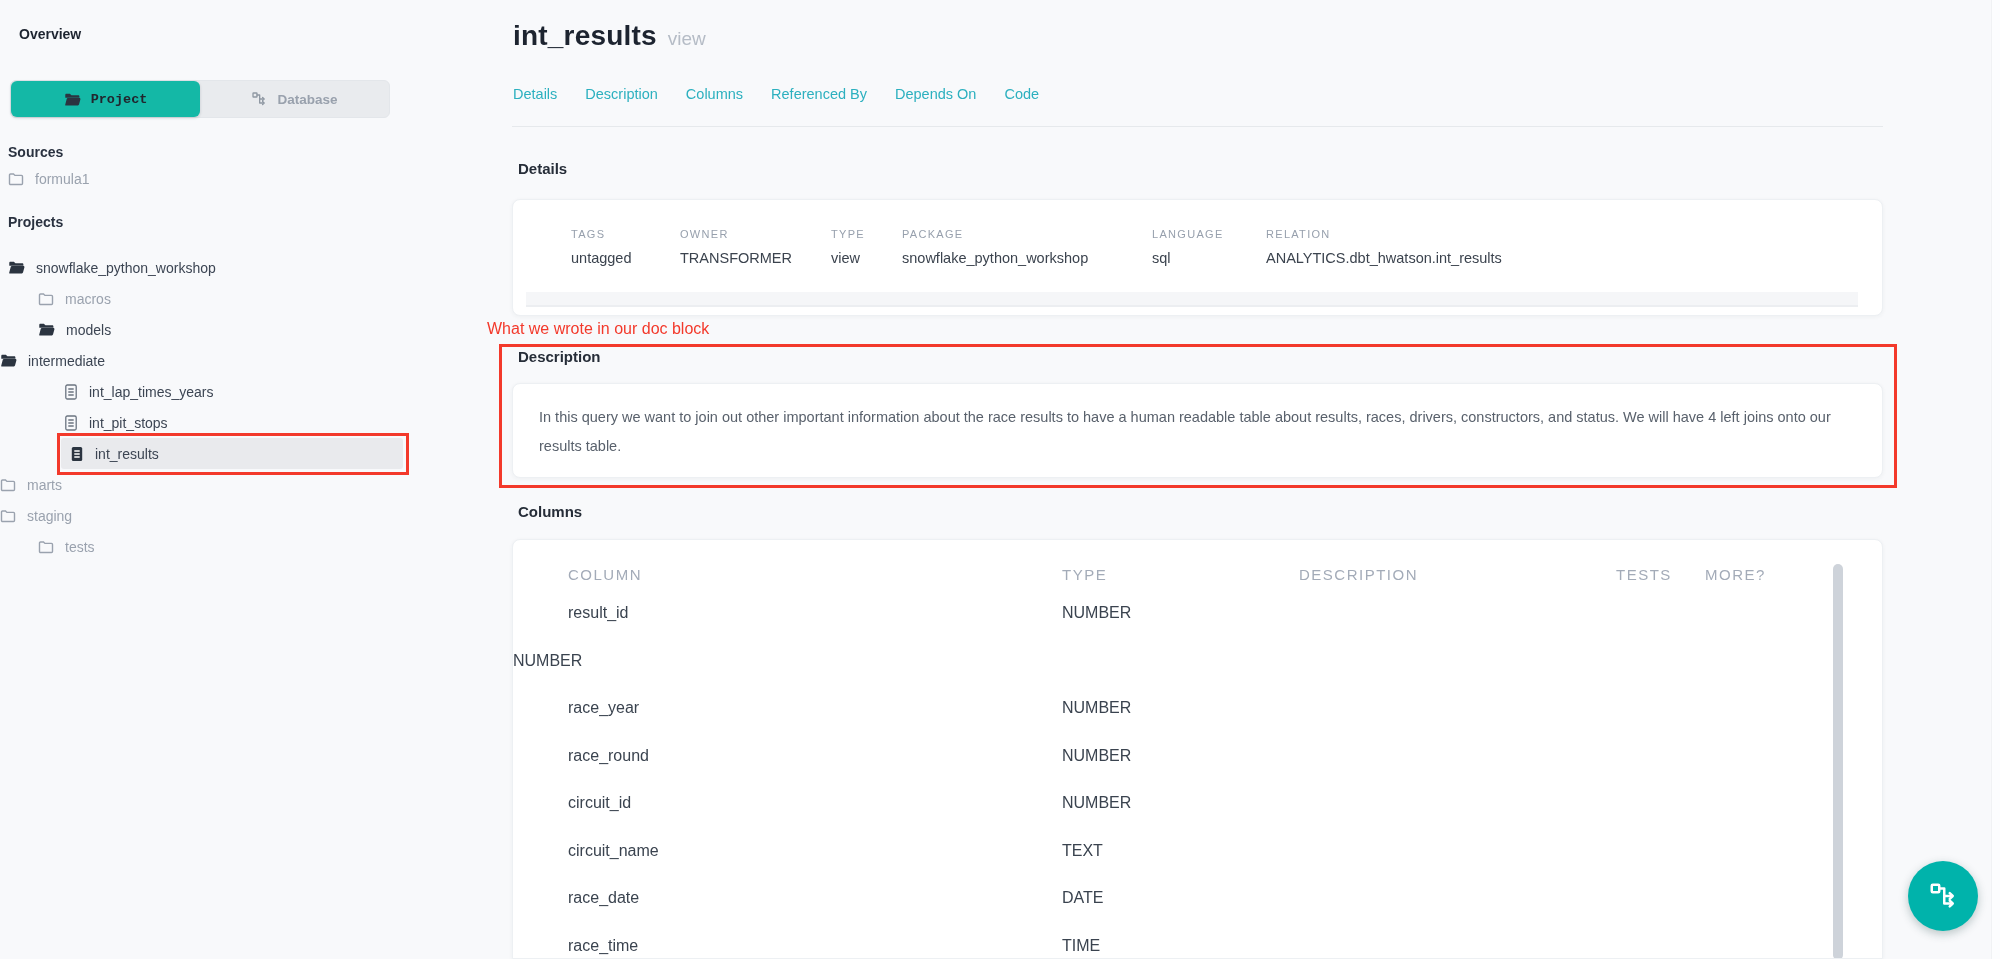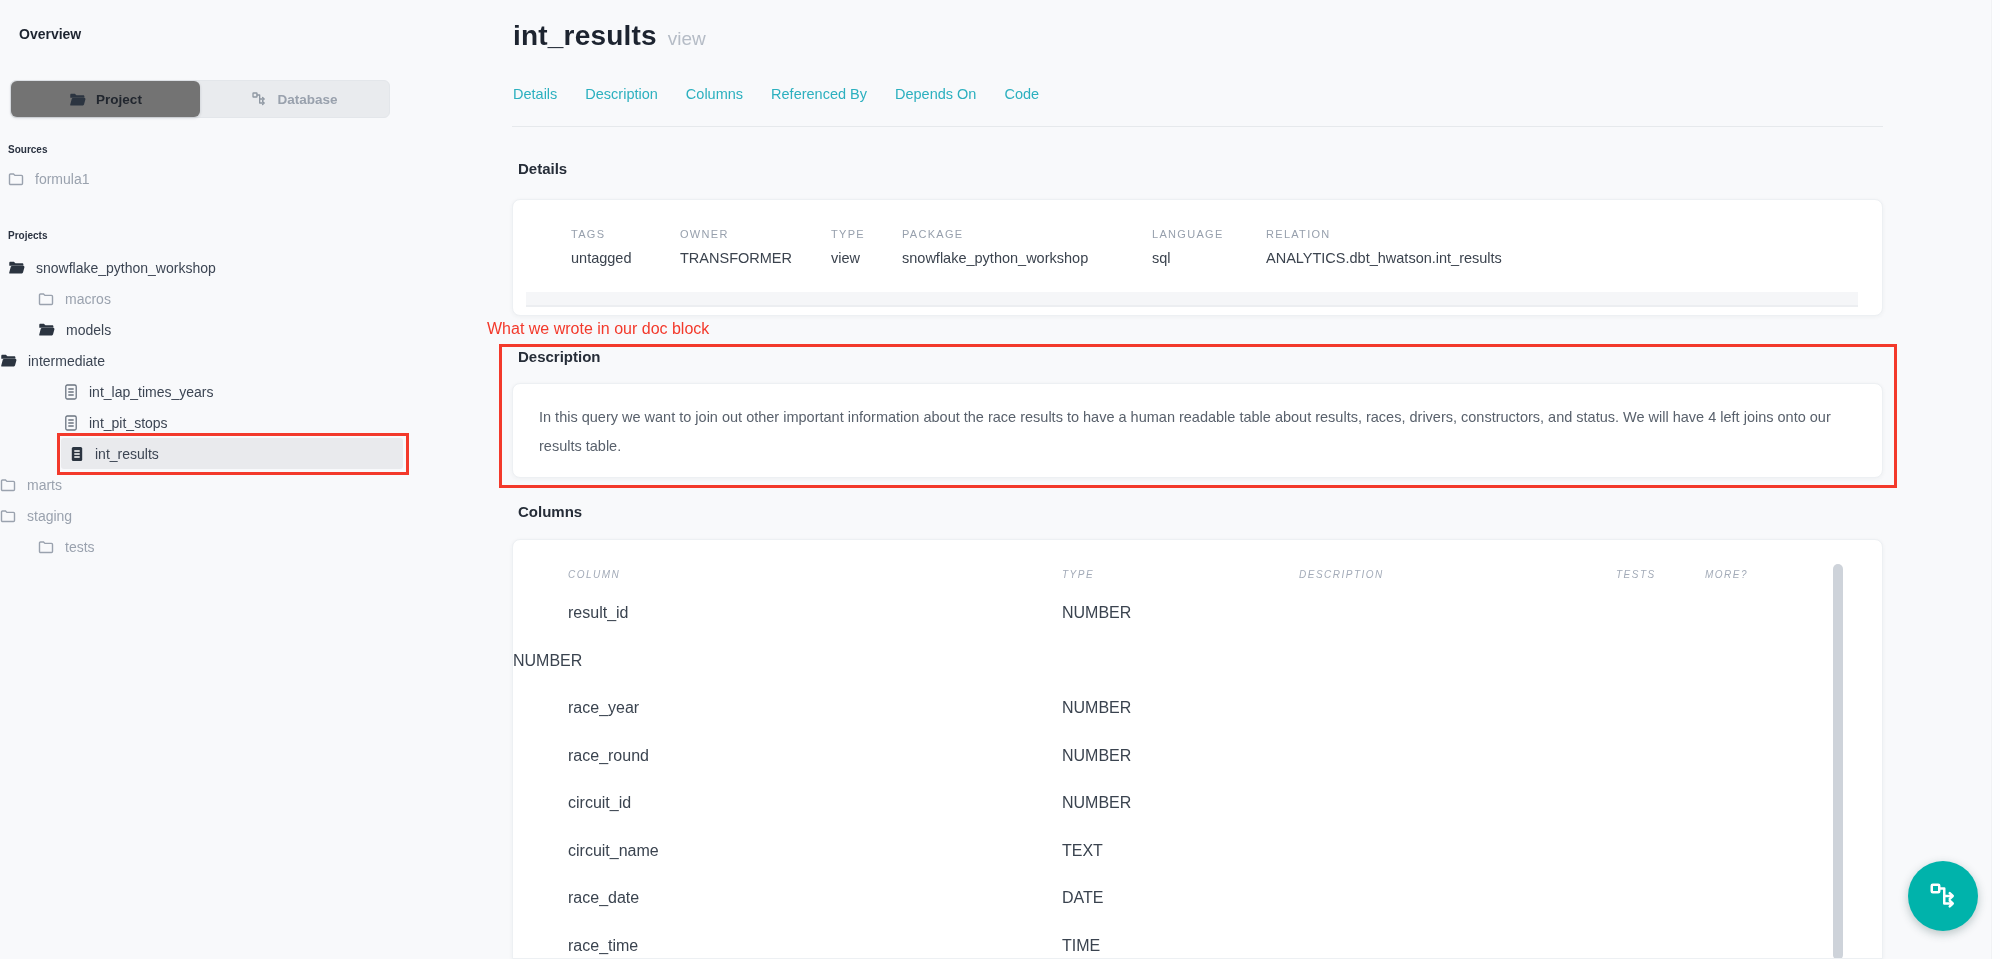--- a/index.html
+++ b/index.html
@@ -7,23 +7,23 @@
     width:2000px;height:959px;position:relative;overflow:hidden;
     background:#f8f9fb;font-family:"Liberation Sans",sans-serif;
     -webkit-font-smoothing:antialiased;
   }
   
   .overview{position:absolute;left:19px;top:26px;font-size:14px;font-weight:bold;color:#1d2430;}
   .toggle{position:absolute;left:10px;top:80px;width:380px;height:38px;display:flex;
     background:#e9ebee;border:1px solid #e3e6ea;border-radius:6px;box-sizing:border-box;}
   .seg{flex:1;display:flex;align-items:center;justify-content:center;gap:10px;
     font-size:13.5px;font-weight:600;cursor:pointer;}
-  .seg.active{background:#737373;border-radius:6px;box-shadow:0 1px 3px rgba(30,40,50,.18);color:#21262e;}
+  .seg.active{background:#14b8a6;border-radius:6px;box-shadow:0 1px 3px rgba(30,40,50,.18);color:#21262e;font-family:Liberation Mono, monospace;}
   .seg.inactive{color:#99a1ad;}
-  .section-label{position:absolute;left:8px;font-size:10px;font-weight:bold;color:#2a3240;}
+  .section-label{position:absolute;left:8px;font-size:14px;font-weight:bold;color:#2a3240;}
   .tree{position:absolute;left:0;width:460px;}
   .titem{display:flex;align-items:center;gap:11px;height:31px;font-size:14px;box-sizing:border-box;}
   .t-dark{color:#3c4553;}
   .t-gray{color:#9aa2ae;}
   .d1{padding-left:8px;} .d2{padding-left:38px;} .d3{} .d4{padding-left:64px;}
   .titem.selected{margin-left:61px;margin-right:57px;padding-left:9px;background:#e9eaed;border-radius:3px;}
   .icon{display:inline-flex;flex:none;line-height:0;}
   .ic-dark{color:#2b3440;} .ic-gray{color:#9aa2ae;} .ic-mid{color:#6b7480;}
   .red-outline-sidebar{position:absolute;left:57px;top:433px;width:352px;height:42px;
     border:3px solid #f3392b;box-sizing:border-box;}
@@ -46,21 +46,21 @@
     border-bottom:2px solid #eceef1;}
   
   .annotation{position:absolute;left:487px;top:320px;font-size:16px;color:#f3392b;}
   .red-outline-desc{position:absolute;left:499px;top:344px;width:1398px;height:144px;
     border:3px solid #f3392b;box-sizing:border-box;}
   .desc-card{left:512px;top:383px;width:1371px;height:95px;}
   .desc-text{margin:19px 0 8px 26px;width:1330px;font-size:14.5px;line-height:29px;color:#59616c;}
   
   .columns-card{left:512px;top:539px;width:1371px;height:420px;border-radius:8px 8px 0 0;overflow:hidden;}
   .thead{display:flex;margin-top:24px;height:20px;align-items:center;
-    font-size:10px;letter-spacing:1.5px;color:#a3abb8;font-style:italic;}
+    font-size:15px;letter-spacing:1.5px;color:#a3abb8;}
   .tbody{padding-top:20px;}
   .crow{display:flex;align-items:flex-start;height:47.5px;font-size:16px;color:#3a434f;}
   .c-name{padding-left:55px;width:494px;flex:none;}
   .c-type{width:237px;flex:none;}
   .c-desc{width:317px;flex:none;}
   .c-tests{width:89px;flex:none;}
   .c-more{flex:1;}
   .inner-scrollbar{position:absolute;left:1320px;top:24px;width:10px;height:396px;
     background:#ced3da;border-radius:6px;}
   .page-scrollbar{position:absolute;right:0;top:0;width:8px;height:959px;background:#fcfdfe;
@@ -104,21 +104,21 @@
     <div class="titem d1 t-gray">
       <span class="icon ic-gray">
         <svg width="16" height="14" viewBox="0 0 16 14" fill="none" stroke="currentColor" stroke-width="1.4">
             <path d="M1.5 11.5V3c0-.55.45-1 1-1h3l1.4 1.4h6.6c.55 0 1 .45 1 1v7.1c0 .55-.45 1-1 1h-11c-.55 0-1-.45-1-1z"></path>
           </svg>
       </span>
       <span>formula1</span>
     </div>
   </div>
 
-  <div class="section-label" style="top:230px">Projects</div>
+  <div class="section-label" style="top:214px">Projects</div>
   <div class="tree" style="top:252px">
 
     <div class="titem d1 t-dark">
       <span class="icon ic-dark">
         <svg width="17" height="15" viewBox="0 0 16 14">
             <path fill="currentColor" d="M1.2 11.6V2.6c0-.6.45-1.1 1.1-1.1h3.2l1.5 1.5h6.4c.6 0 1.1.5 1.1 1.1v1.2H1.2z"></path>
             <path fill="currentColor" d="M1 12.4 2.6 6.3c.12-.45.52-.8 1-.8h10.9c.66 0 1.14.62.97 1.26l-1.35 5c-.12.45-.52.77-.99.77H1.6c-.4 0-.7-.27-.6-.13z"></path>
           </svg>
       </span>
       <span>snowflake_python_workshop</span>

